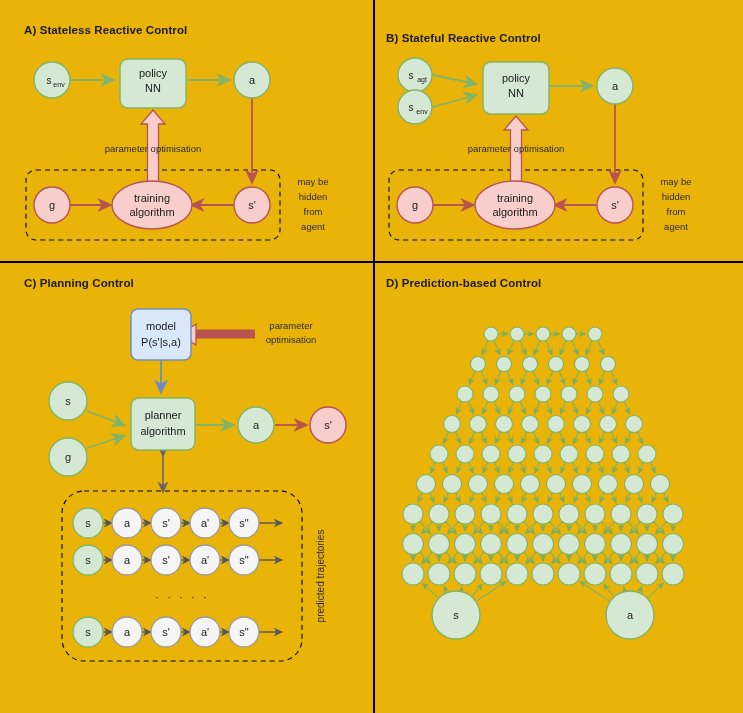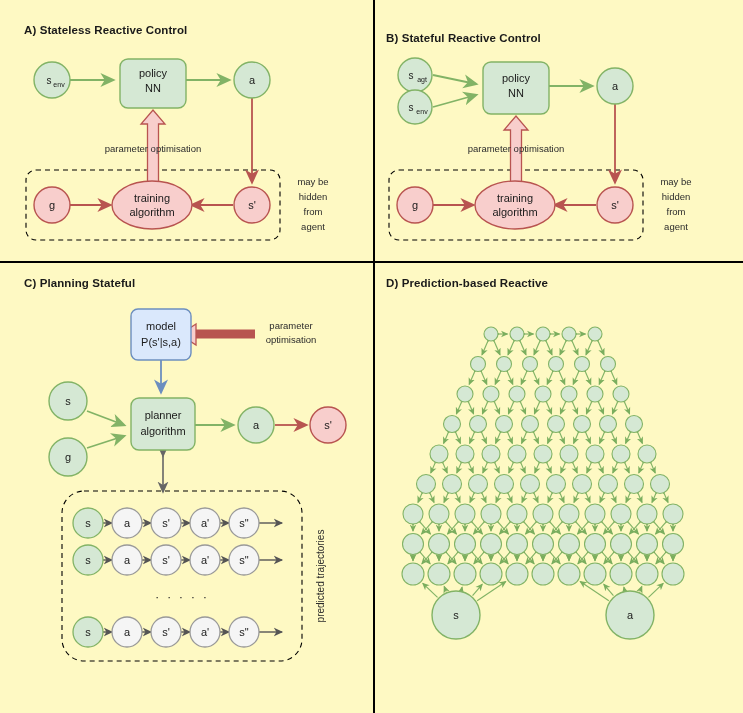--- a/index.html
+++ b/index.html
@@ -1,39 +1,39 @@
 <!DOCTYPE html>
 <html><head>
 <meta charset="utf-8">
 <style>
   html,body{margin:0;padding:0;background:#ffffff;}
   body{width:743px;height:713px;font-family:"Liberation Sans",sans-serif;color:#1a1a1a;}
-  #root{position:relative;width:743px;height:713px;overflow:hidden;background:#fef9c3;}
+  #root{position:relative;width:743px;height:713px;overflow:hidden;background:#eab308;}
   .divider{position:absolute;background:#000;}
   .panel-title{position:absolute;font-size:11.5px;font-weight:bold;color:#1a1a1a;letter-spacing:.1px;white-space:nowrap;}
   svg.layer{position:absolute;left:0;top:0;width:743px;height:713px;pointer-events:none;}
   .nodelabel{font-family:"Liberation Sans",sans-serif;font-size:11px;fill:#1a1a1a;text-anchor:middle;dominant-baseline:central;}
   .nodelabel.sm{font-size:10px;}
   .nodelabel.sub{font-size:7px;}
   .boxlabel{font-family:"Liberation Sans",sans-serif;font-size:11px;fill:#1a1a1a;text-anchor:middle;}
   .anno{font-family:"Liberation Sans",sans-serif;font-size:9.5px;fill:#2b2b2b;text-anchor:middle;}
   .vlabel{font-family:"Liberation Sans",sans-serif;font-size:10px;fill:#2b2b2b;}
 </style>
 </head>
 <body>
 
 <div id="root">
 
   <div class="divider" style="left:373px;top:0;width:1.5px;height:713px;"></div>
   <div class="divider" style="left:0;top:261px;width:743px;height:1.5px;"></div>
 
   <div class="panel-title" style="left:24px;top:24px;">A) Stateless Reactive Control</div>
   <div class="panel-title" style="left:386px;top:32px;">B) Stateful Reactive Control</div>
-  <div class="panel-title" style="left:24px;top:277px;">C) Planning Stateful</div>
-  <div class="panel-title" style="left:386px;top:277px;">D) Prediction-based Reactive</div>
+  <div class="panel-title" style="left:24px;top:277px;">C) Planning Control</div>
+  <div class="panel-title" style="left:386px;top:277px;">D) Prediction-based Control</div>
 
   <svg class="layer" viewBox="0 0 743 713">
     <defs>
       <marker id="ag" markerWidth="9" markerHeight="9" refX="7" refY="4.5" orient="auto">
         <path d="M0,0.6 L8.5,4.5 L0,8.4 L2.4,4.5 Z" fill="#82b366"></path>
       </marker>
       <marker id="ar" markerWidth="9" markerHeight="9" refX="7" refY="4.5" orient="auto">
         <path d="M0,0.6 L8.5,4.5 L0,8.4 L2.4,4.5 Z" fill="#b85450"></path>
       </marker>
       <marker id="ab" markerWidth="9" markerHeight="9" refX="7" refY="4.5" orient="auto">

